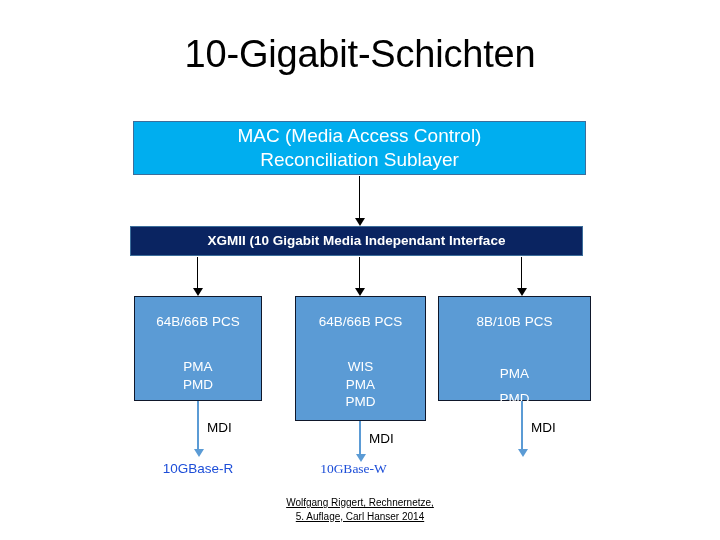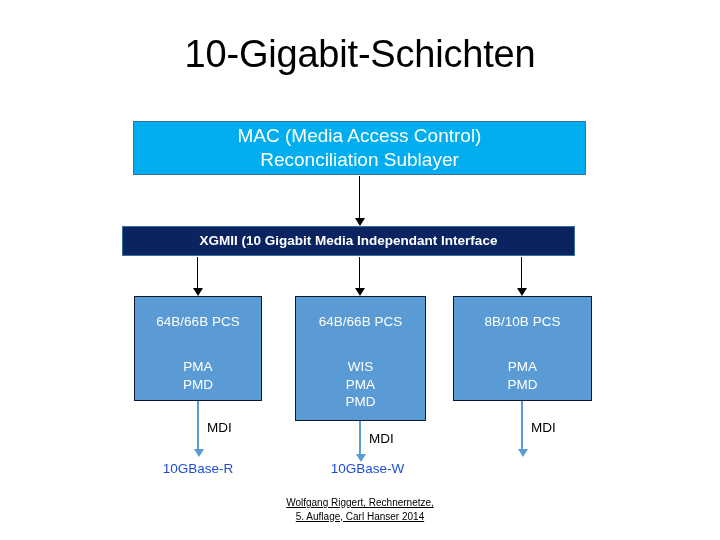--- a/index.html
+++ b/index.html
@@ -58,21 +58,21 @@
     height: 54px;
     background: #00AEEF;
     border-color: #3C6E9B;
     justify-content: center;
     font-size: 19px;
   }
   #mac-box .line { display: block; }
 
   
   #xgmii-box {
-    left: 122px;
+    left: 130px;
     top: 226px;
     width: 453px;
     height: 30px;
     background: #0A2461;
     border-color: #3C6E9B;
     justify-content: center;
     font-size: 13.5px;
     font-weight: bold;
   }
 
@@ -84,21 +84,21 @@
     font-size: 13.5px;
   }
   .pcs-label {
     display: block;
     margin-bottom: 28px;
   }
   .pmd-line { display: block; }
 
   #col1-box { left: 134px;  top: 296px; width: 128px; height: 105px; }
   #col2-box { left: 295px;  top: 296px; width: 131px; height: 125px; }
-  #col3-box { left: 453px;  top: 296px; width: 139px; height: 105px; }
+  #col3-box { left: 438px;  top: 296px; width: 153px; height: 105px; gap: 7px; }
 
   
   .arrow-black {
     position: absolute;
     width: 0;
     border-left: 1.6px solid #000000;
   }
   .arrow-black::after {
     content: "";
     position: absolute;
@@ -148,21 +148,21 @@
 
   
   .base-label {
     position: absolute;
     font-size: 13.5px;
     color: #1d4ed8;
     text-align: center;
     white-space: nowrap;
   }
   #base-label-1 { left: 134px; top: 461px; width: 128px; }
-  #base-label-2 { left: 302px; top: 461px; width: 131px; }
+  #base-label-2 { left: 288px; top: 461px; width: 131px; font-family: Liberation Serif, serif; }
   #base-label-3 { left: 457px; top: 461px; width: 129px; }
 
   
   #source-note {
     position: absolute;
     left: 0;
     top: 496px;
     width: 720px;
     text-align: center;
     font-size: 10px;

